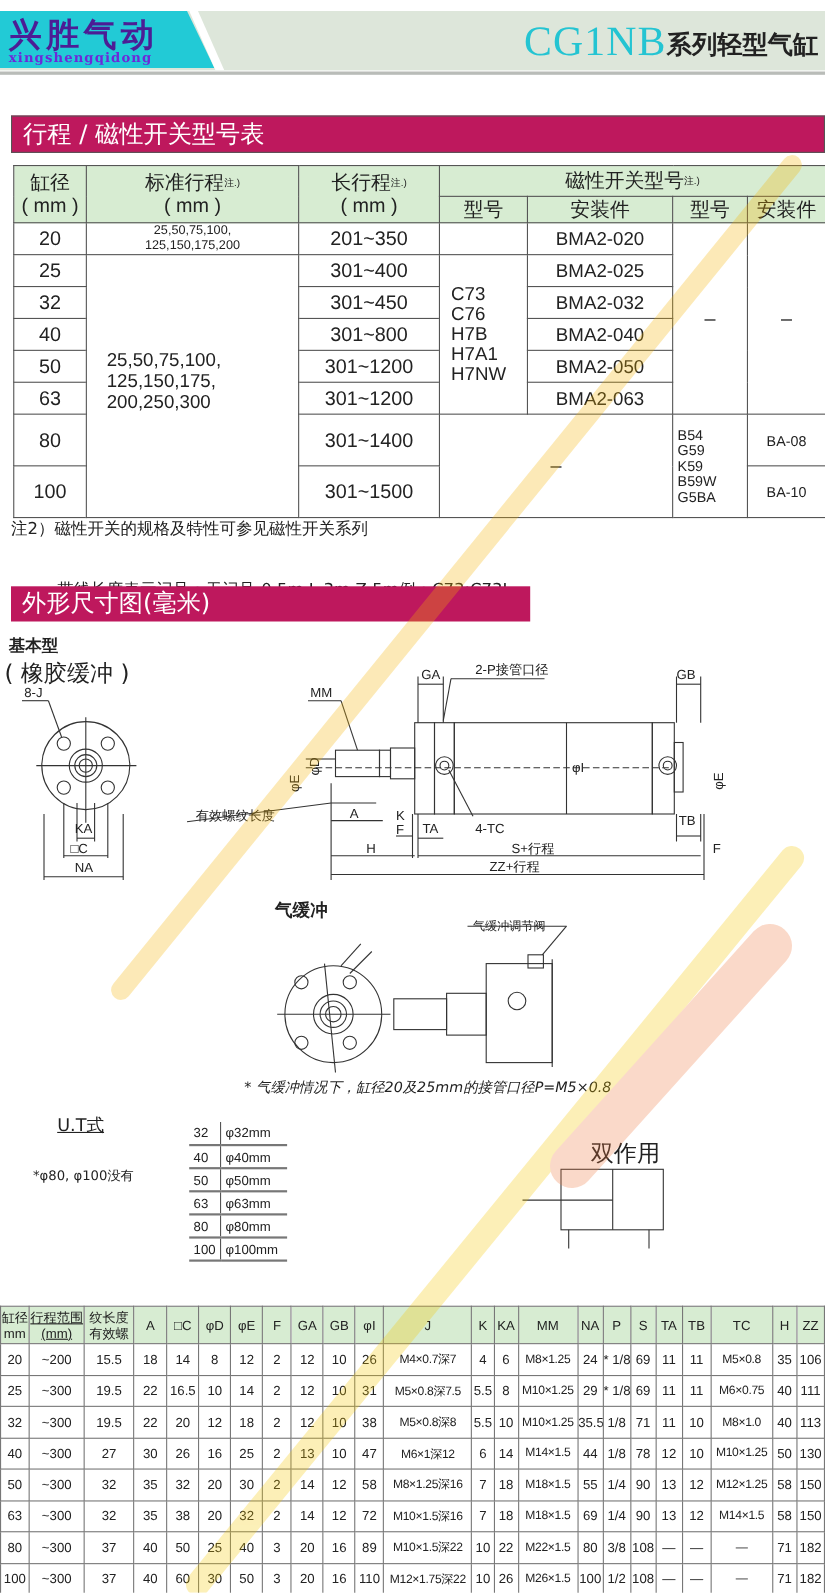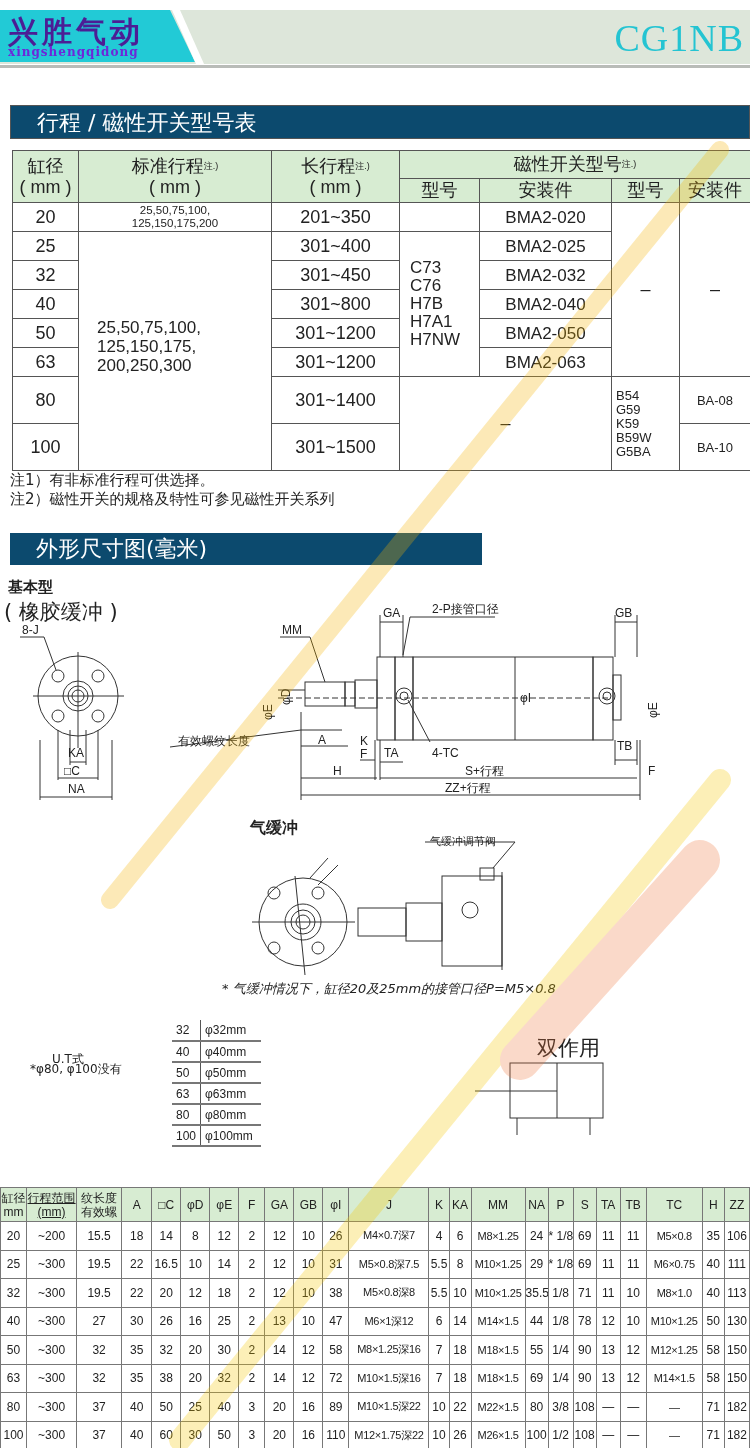--- a/index.html
+++ b/index.html
@@ -14,21 +14,21 @@
                   clip-path: polygon(0 0, 170px 0, 195px 52px, 0 52px); }
   .banner .logo-edge { position: absolute; left: 0; top: 0; width: 204px; height: 54px; background: #ffffff;
                   clip-path: polygon(172px 0, 180px 0, 204px 54px, 196px 54px); }
   .banner .logo-cn { position: absolute; left: 8px; top: 2px; font-size: 30px; font-weight: bold; color: #4c1d95; letter-spacing: 4px; }
   .banner .logo-py { position: absolute; left: 8px; top: 35px; font-family: "DejaVu Serif", serif; font-size: 12px; font-weight: bold; color: #6d28d9; letter-spacing: 1px; }
   .banner .title { position: absolute; right: 6px; top: 8px; height: 40px; display: flex; align-items: flex-end; }
   .banner .title-code { font-family: "Liberation Serif", serif; font-size: 38px; color: #24c4d2; line-height: 40px; letter-spacing: 1px; }
   .banner .title-cn { font-size: 23px; color: #222; line-height: 34px; font-weight: bold; }
 
   
-  .sec-head { position: absolute; background: #0c4a6e; color: #fff; font-size: 22px; padding-left: 26px; }
+  .sec-head { position: absolute; background: #be185d; color: #fff; font-size: 22px; padding-left: 10px; }
   .sec1 { left: 10px; top: 105px; width: 740px; height: 34px; line-height: 34px; border: 1px solid #555; }
   .sec2 { left: 10px; top: 533px; width: 472px; height: 32px; line-height: 32px; }
 
   
   .stroke-table { position: absolute; left: 12px; top: 150px; width: 738px; border-collapse: collapse; table-layout: fixed; font-family: "Liberation Sans", sans-serif; }
   .stroke-table td, .stroke-table th { border: 1px solid #555; text-align: center; vertical-align: middle; font-weight: normal; }
   .stroke-table th { background: #d7ecd2; font-size: 18px; line-height: 21px; color: #222; }
   .stroke-table td { font-size: 18px; color: #222; }
   .stroke-table .small { font-size: 11.5px; line-height: 13px; }
   .stroke-table .mid { font-size: 17px; line-height: 19px; }
@@ -40,21 +40,21 @@
   .notes { position: absolute; left: 10px; top: 471px; font-size: 15px; line-height: 19px; color: #222; }
   .notes .indent { padding-left: 42px; margin-top: 37px; }
 
   
   .drawing-label { position: absolute; font-size: 15px; color: #222; }
   .basic-type { left: 8px; top: 578px; font-weight: bold; font-size: 15px; }
   .rubber { left: 4px; top: 598px; font-size: 21px; }
   .aircush-label { left: 250px; top: 818px; font-weight: bold; font-size: 16px; }
   .aircush-note { left: 222px; top: 980px; font-size: 13px; font-style: italic; }
   .ut-note1 { left: 30px; top: 1025px; font-size: 12px; margin-top: 36px; }
-  .ut-note2 { left: 52px; top: 1051px; font-size: 12px; }
+  .ut-note2 { left: 52px; top: 1013px; font-size: 16px; text-decoration: underline; }
   .double-acting { left: 537px; top: 1034px; font-size: 21px; }
 
   svg.dwg { position: absolute; left: 0; top: 0; width: 750px; height: 1448px; pointer-events: none; }
   svg.dwg text { font-family: "Liberation Sans", sans-serif; fill: #222; }
 
   
   .bore-list { position: absolute; left: 172px; top: 1020px; border-collapse: collapse; font-family: "Liberation Sans", sans-serif; font-size: 12px; }
   .bore-list td { border-bottom: 2px solid #777; height: 21px; padding: 0 4px; }
   .bore-list td:first-child { border-right: 1px solid #555; width: 26px; }
   .bore-list td:last-child { width: 60px; }
@@ -75,20 +75,21 @@
 <div class="banner">
   <div class="bar-bg"></div>
   <div class="bar-line"></div>
   <div class="logo">
     <div class="logo-cn">兴胜气动</div>
     <div class="logo-py">xingshengqidong</div>
   </div>
   <div class="logo-edge"></div>
   <div class="title">
     <span class="title-code">CG1NB</span>
+    <span class="title-cn">系列轻型气缸</span>
   </div>
 </div>
 
 <div class="sec-head sec1">行程 / 磁性开关型号表</div>
 
 <table class="stroke-table">
   <colgroup>
     <col style="width:66px">
       <col style="width:193px">
       <col style="width:128px">
@@ -181,21 +182,20 @@
 
   <tr style="height:47px">
     <td>100</td>
     <td>301~1500</td>
     <td class="mnt">BA-10</td>
   </tr>
 </tbody>
   </table>
 
 <div class="notes">
-  <div>注1）有非标准行程可供选择。</div>
   <div>注2）磁性开关的规格及特性可参见磁性开关系列</div>
   <div class="indent">带线长度表示记号：无记号-0.5m,L-3m,Z-5m例：C73;C73L.</div>
 </div>
 
 <div class="sec-head sec2">外形尺寸图(毫米)</div>
 
 <div class="drawing-label basic-type">基本型</div>
 <div class="drawing-label rubber">( 橡胶缓冲 )</div>
 <div class="drawing-label aircush-label">气缓冲</div>
 <div class="drawing-label aircush-note">* 气缓冲情况下，缸径20及25mm的接管口径P=M5×0.8</div>

